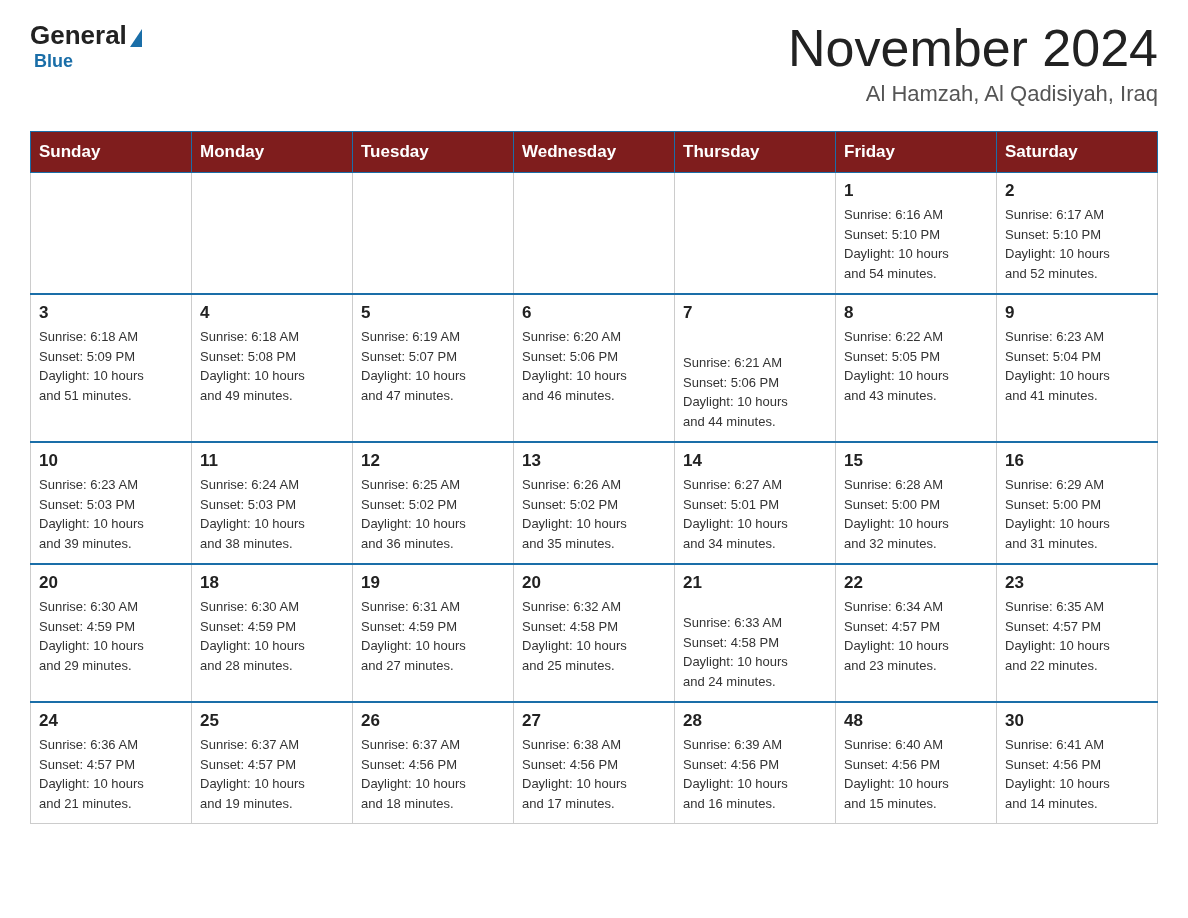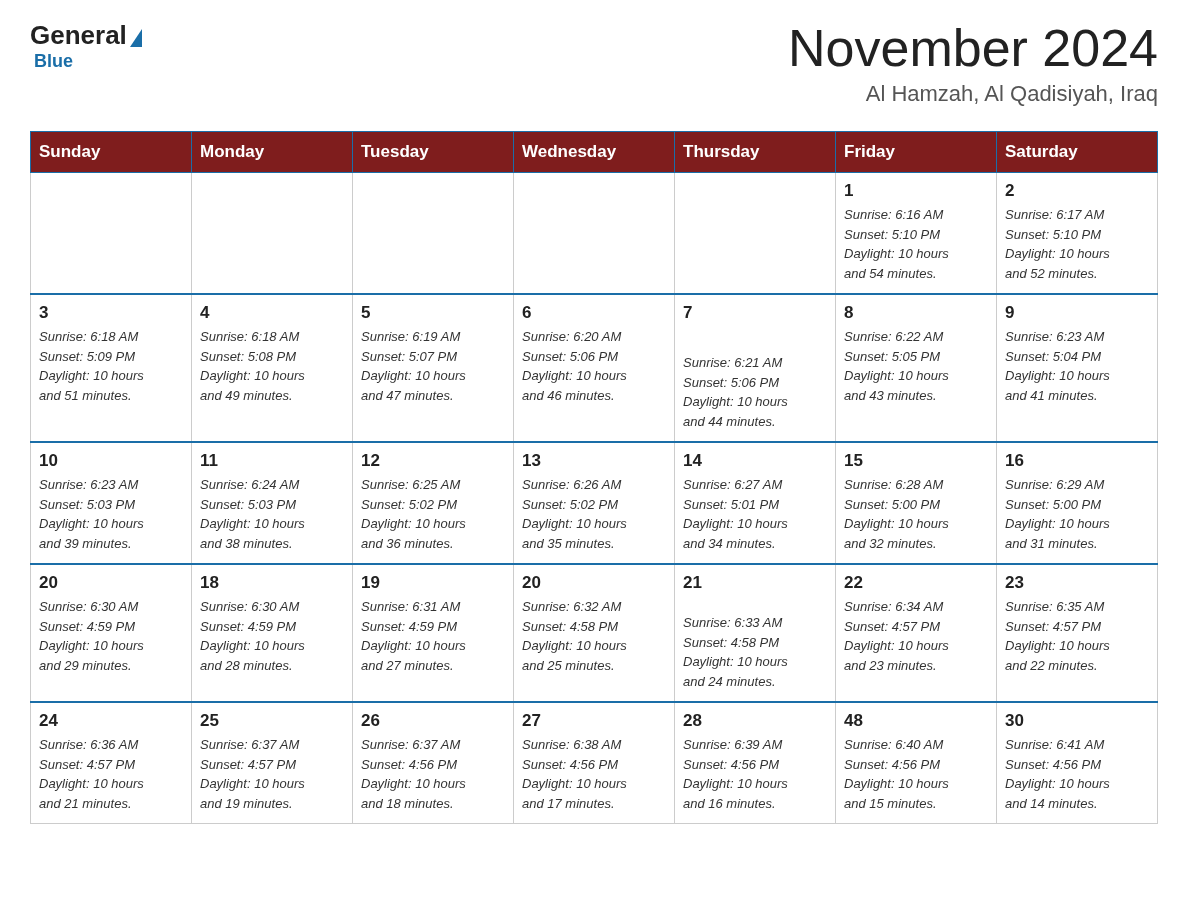--- a/index.html
+++ b/index.html
@@ -87,21 +87,20 @@
       font-size: 17px;
       font-weight: bold;
       color: #222;
       display: block;
       margin-bottom: 4px;
     }
     .day-info {
       font-size: 13px;
       color: #333;
       line-height: 1.5;
-      font-style: italic;
     }
     .empty-cell {
       background: #fff;
     }
     .row-divider td {
       border-top: 2px solid #1a6ea8;
     }
   </style>
 </head>
 <body>

